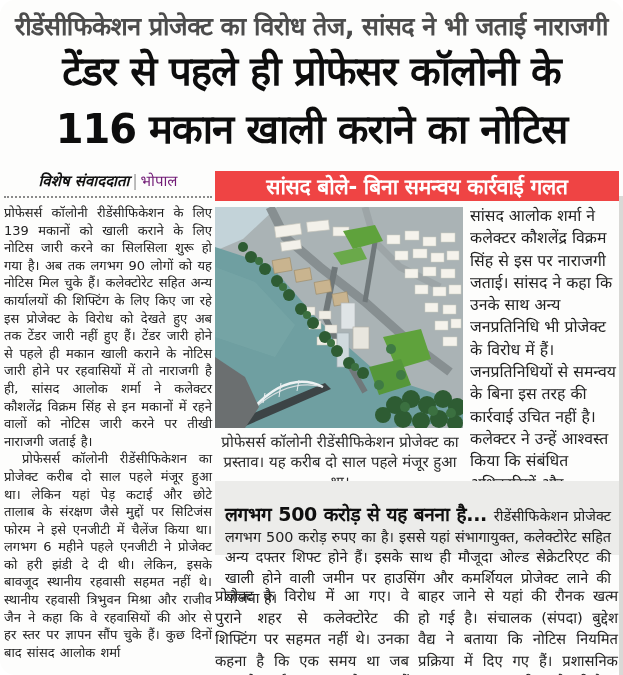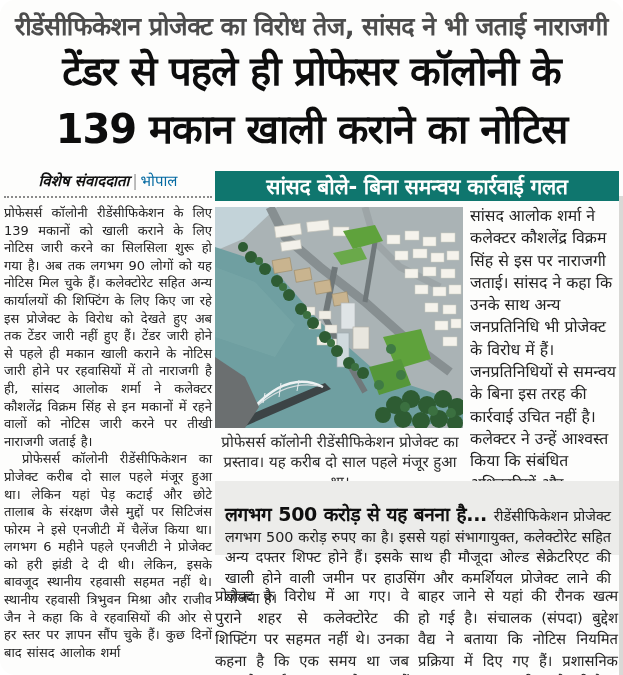--- a/index.html
+++ b/index.html
@@ -20,21 +20,21 @@
     position:absolute; left:0; top:42px; width:623px; text-align:center;
     font-weight:bold; color:#0d0d0d; letter-spacing:-1px;
   }
   .headline .h-line { display:block; font-size:40px; line-height:58px; white-space:nowrap; }
 
   
   .left-col { position:absolute; left:4px; top:170px; width:208px; }
   .byline { text-align:center; font-size:15px; padding-bottom:4px; white-space:nowrap; }
   .byline .author { font-weight:bold; color:#111;font-style:italic; }
   .byline .sep { color:#999; padding:0 3px; }
-  .byline .place { color:#0369a1; }
+  .byline .place { color:#701a75; }
   .dotted-rule { border-top:2px dotted #8a8a8a; margin:2px 0 6px 0; }
   .body-text {
     font-size:13px; line-height:17.6px; text-align:justify; color:#222;
     word-spacing:1px;
   }
   .body-text + .body-text { text-indent:18px; }
 
   
   .banner {
     position:absolute; left:215px; top:171px; width:404px; height:30px;
@@ -86,33 +86,33 @@
 </style>
 </head>
 <body>
 
 <div class="page">
 
   <div class="kicker">रीडेंसीफिकेशन प्रोजेक्ट का विरोध तेज, सांसद ने भी जताई नाराजगी</div>
 
   <h1 class="headline">
     <span class="h-line">टेंडर से पहले ही प्रोफेसर कॉलोनी के</span>
-    <span class="h-line">139 मकान खाली कराने का नोटिस</span>
+    <span class="h-line">116 मकान खाली कराने का नोटिस</span>
   </h1>
 
   <div class="left-col">
     <div class="byline">
       <span class="author">विशेष संवाददाता</span><span class="sep">|</span><span class="place">भोपाल</span>
     </div>
     <div class="dotted-rule"></div>
     <p class="body-text">प्रोफेसर्स कॉलोनी रीडेंसीफिकेशन के लिए 139 मकानों को खाली कराने के लिए नोटिस जारी करने का सिलसिला शुरू हो गया है। अब तक लगभग 90 लोगों को यह नोटिस मिल चुके हैं। कलेक्टोरेट सहित अन्य कार्यालयों की शिफ्टिंग के लिए किए जा रहे इस प्रोजेक्ट के विरोध को देखते हुए अब तक टेंडर जारी नहीं हुए हैं। टेंडर जारी होने से पहले ही मकान खाली कराने के नोटिस जारी होने पर रहवासियों में तो नाराजगी है ही, सांसद आलोक शर्मा ने कलेक्टर कौशलेंद्र विक्रम सिंह से इन मकानों में रहने वालों को नोटिस जारी करने पर तीखी नाराजगी जताई है।</p>
     <p class="body-text">प्रोफेसर्स कॉलोनी रीडेंसीफिकेशन का प्रोजेक्ट करीब दो साल पहले मंजूर हुआ था। लेकिन यहां पेड़ कटाई और छोटे तालाब के संरक्षण जैसे मुद्दों पर सिटिजंस फोरम ने इसे एनजीटी में चैलेंज किया था। लगभग 6 महीने पहले एनजीटी ने प्रोजेक्ट को हरी झंडी दे दी थी। लेकिन, इसके बावजूद स्थानीय रहवासी सहमत नहीं थे। स्थानीय रहवासी त्रिभुवन मिश्रा और राजीव जैन ने कहा कि वे रहवासियों की ओर से हर स्तर पर ज्ञापन सौंप चुके हैं। कुछ दिनों बाद सांसद आलोक शर्मा</p>
   </div>
 
-  <div class="banner" style="background: #0f766e; color: rgb(255, 255, 255);">सांसद बोले- बिना समन्वय कार्रवाई गलत</div>
+  <div class="banner" style="background: #ef4444; color: rgb(255, 255, 255);">सांसद बोले- बिना समन्वय कार्रवाई गलत</div>
 
   <div class="photo">
     <svg viewBox="0 0 248 221" xmlns="http://www.w3.org/2000/svg">
 
       <rect x="0" y="0" width="248" height="221" fill="#aab3b5"></rect>
 
       <polygon points="0,0 62,0 28,32 0,44" fill="#c3d3d9"></polygon>
 
       <path d="M0,40 L55,58 L105,115 L165,168 L248,196 L248,214 L175,221 L0,221 Z" fill="#6f9fa1"></path>
       <path d="M0,60 L40,75 L80,118 L60,150 L0,130 Z" fill="#7aa8a9" opacity="0.6"></path>

